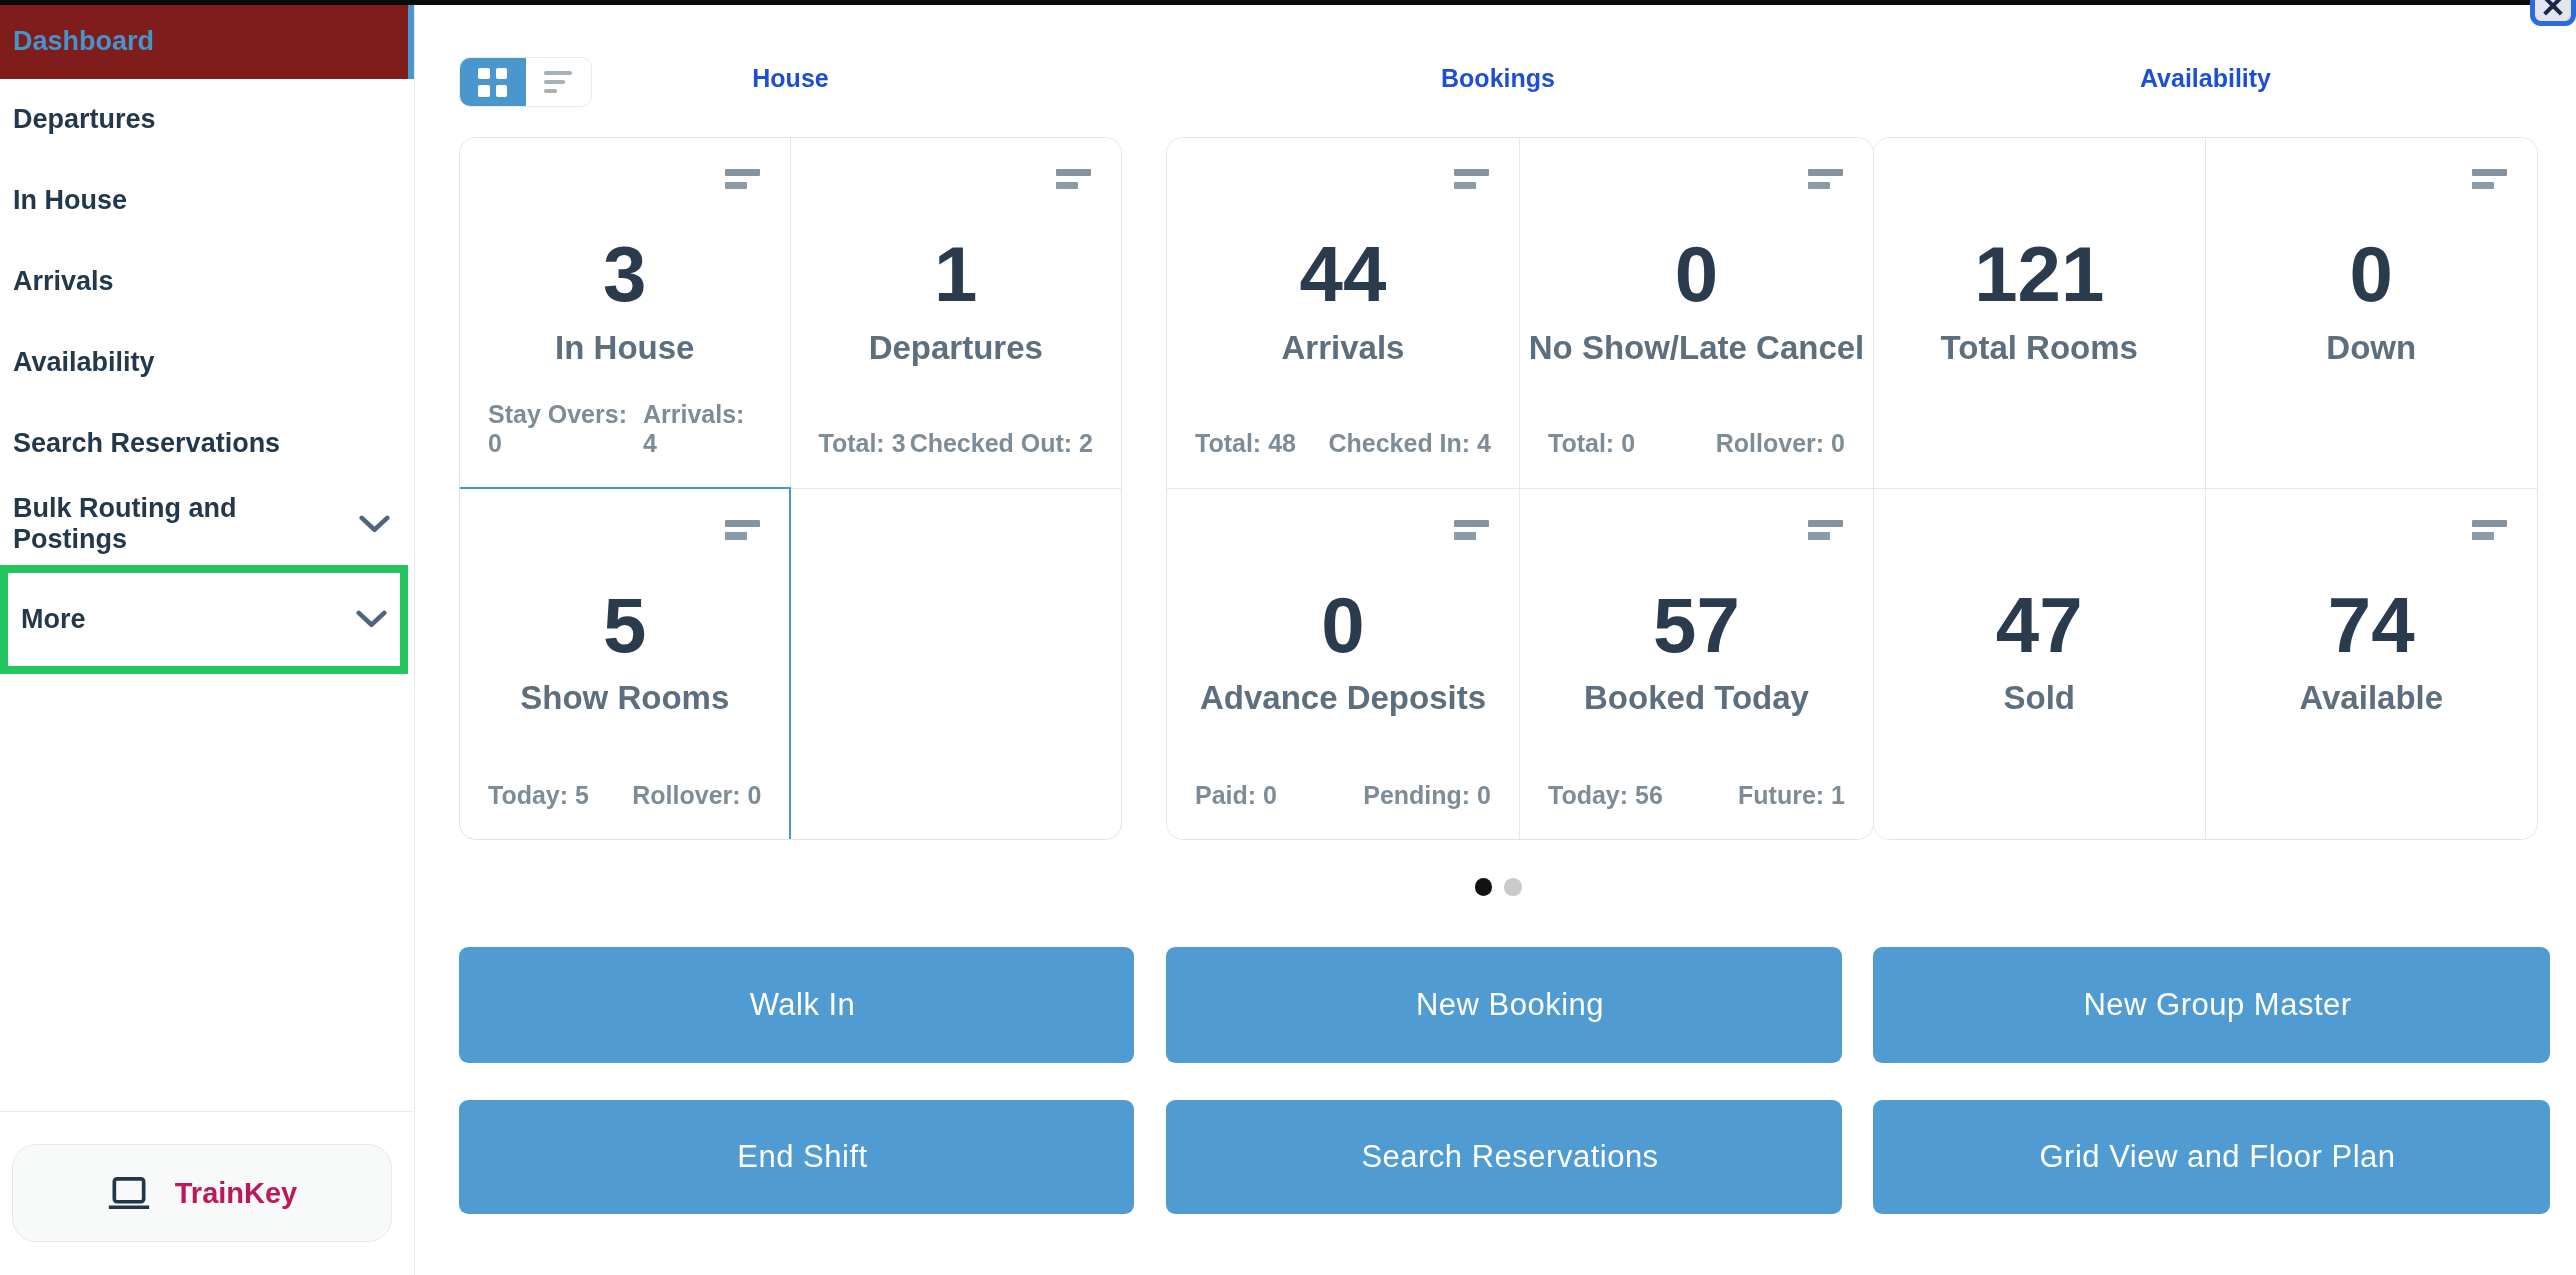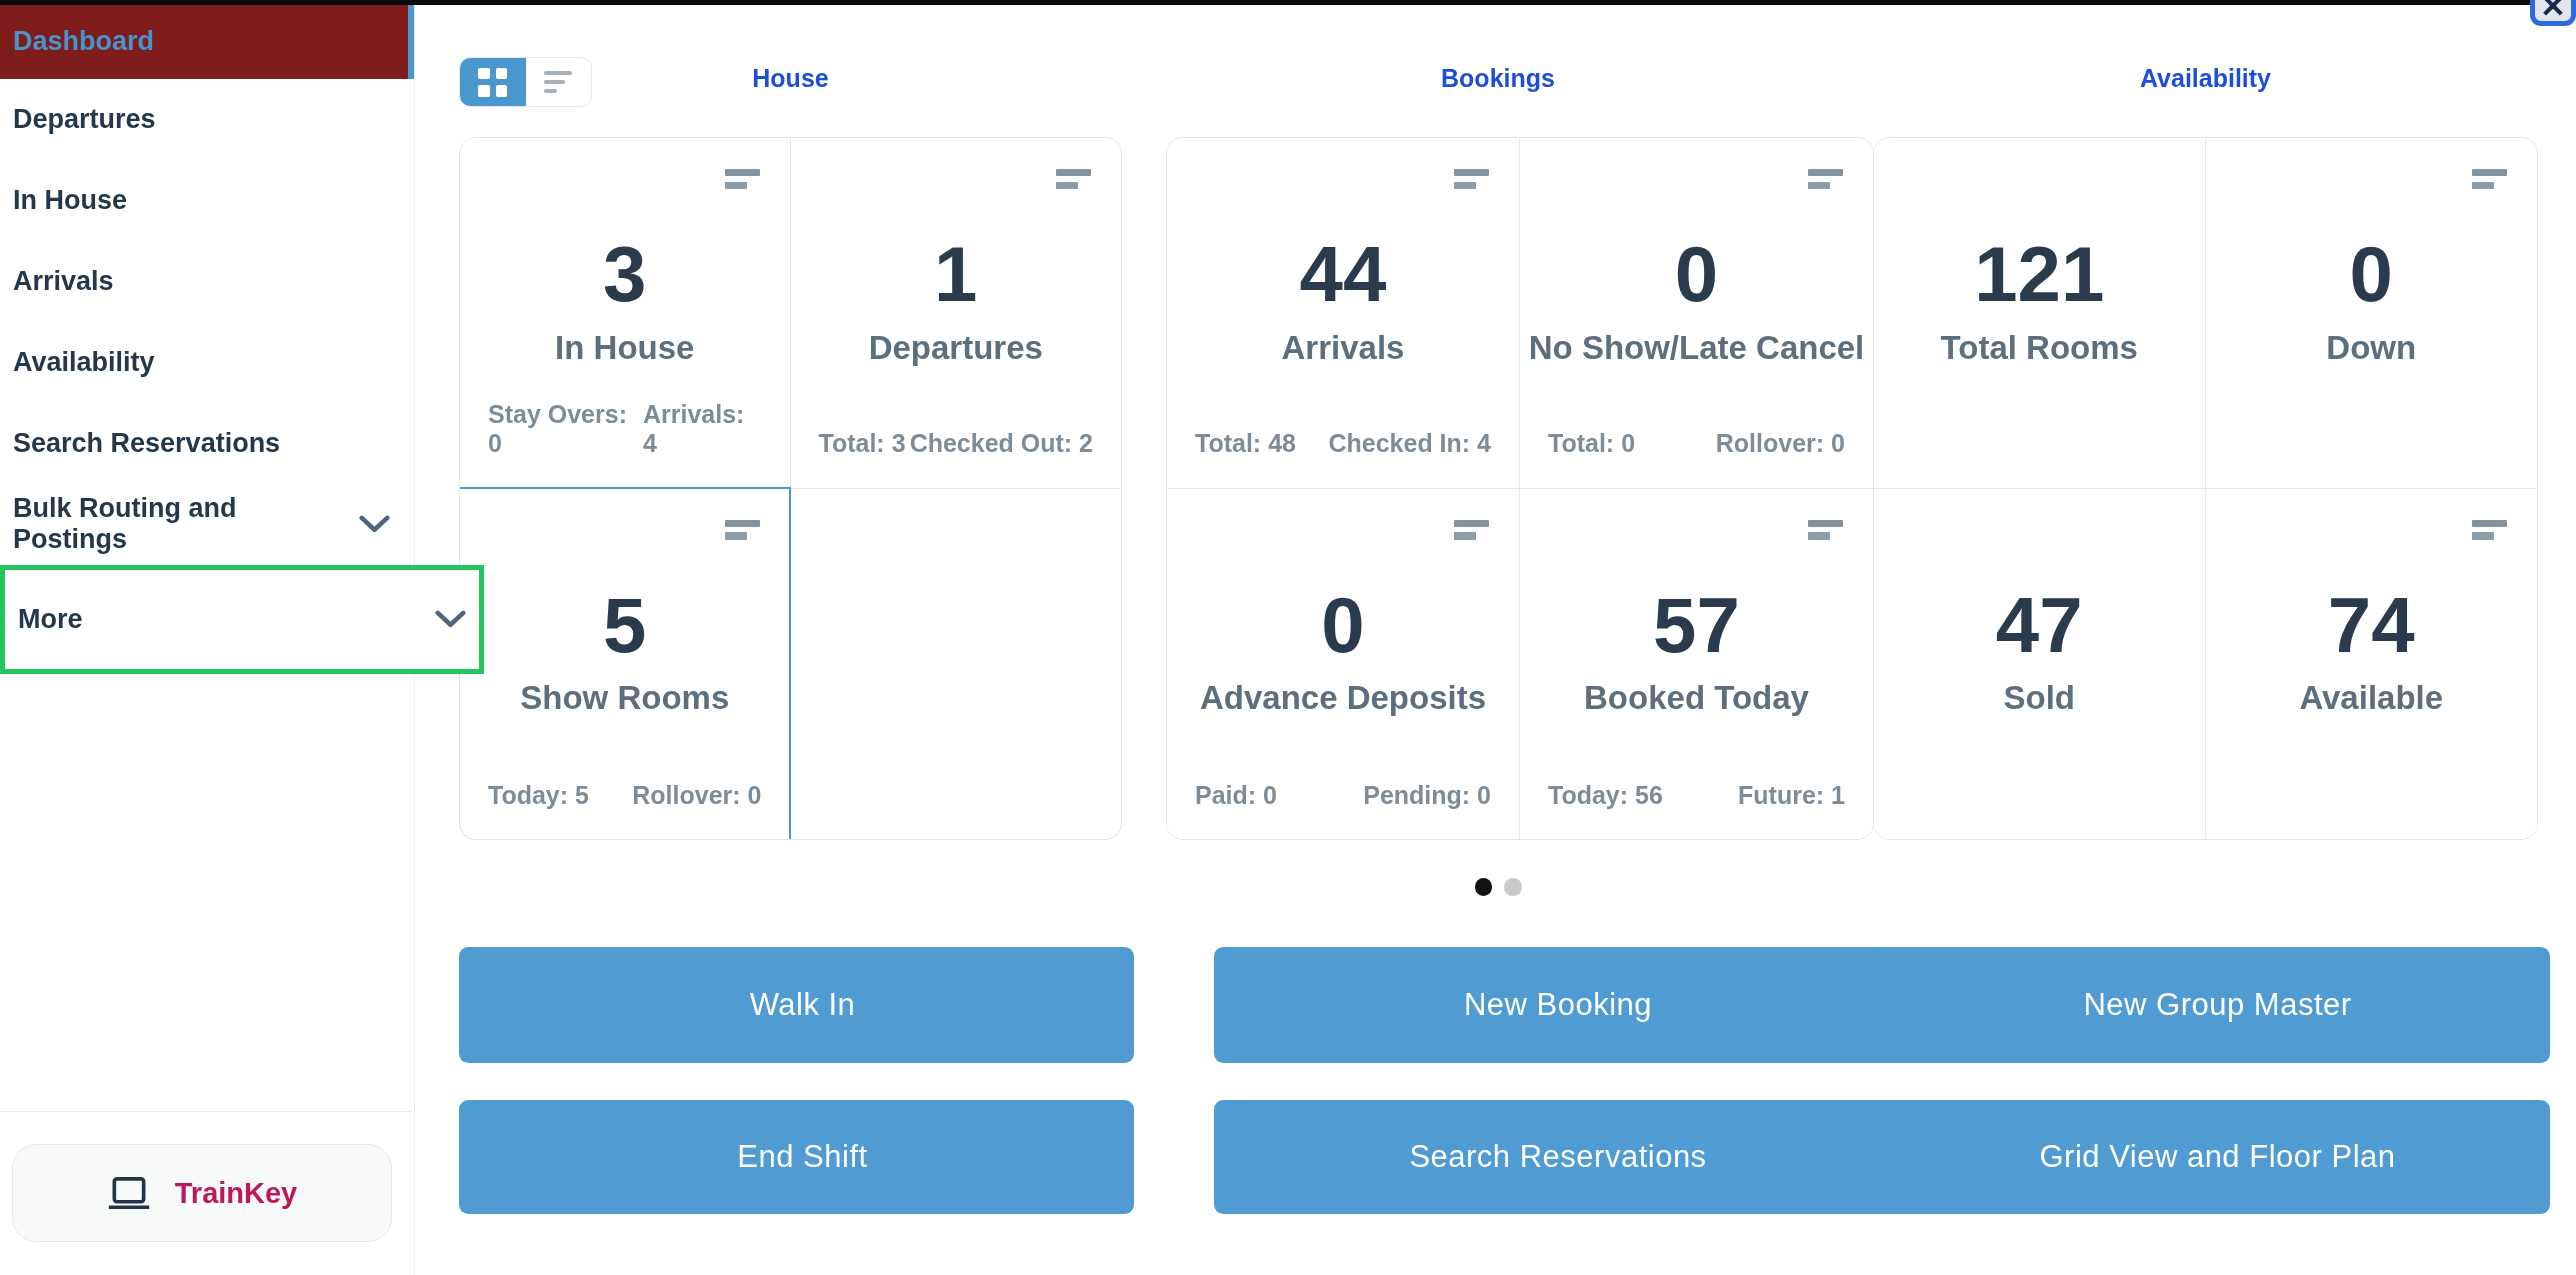--- a/index.html
+++ b/index.html
@@ -27,21 +27,21 @@
   .nav-item {
     height:81px; display:flex; align-items:center; justify-content:space-between;
     padding:0 24px 0 13px; font-size:27px; font-weight:700; color:#24384c;
     cursor:pointer; position:relative; box-sizing:border-box; background:#ffffff;
   }
   .nav-item.active { background:#7f1d1d; color:#4595cb; height:74px; }
   .nav-item.active::after {
     content:""; position:absolute; right:0; top:0; bottom:0; width:6.5px; background:#4a97cd;
   }
   .nav-item.more {
-    border:5px solid #22c55e; height:109px; width:484px; padding:0 13px; background:#ffffff;
+    border:8px solid #22c55e; height:109px; width:408px; padding:0 13px; background:#ffffff;
   }
   .chev { flex:0 0 auto; margin-left:11px; display:flex; align-items:center; }
 
   .sidebar-footer {
     position:absolute; left:0; bottom:0; width:413px; height:163px;
     border-top:1.8px solid #e9ebec; background:#ffffff; display:flex; align-items:center;
   }
   .trainkey-btn {
     margin-left:12px; width:380px; height:98px; box-sizing:border-box;
     border:1.8px solid #e7e8e9; border-radius:24px; background:#f8f9f9;
@@ -114,21 +114,21 @@
 
   
   .action-btn {
     position:absolute; background:#4f9bd2; border-radius:9.2px; color:#ffffff;
     font-size:31px; font-weight:400; display:flex; align-items:center; justify-content:center;
     cursor:pointer; letter-spacing:0.5px;padding-left:12px;
   }
   .r1 { top:947px; height:116px; }
   .r2 { top:1100px; height:114px; }
   .c1 { left:459px;  width:663px; }
-  .c2 { left:1166px; width:664px;margin-left:48px; }
+  .c2 { left:1166px; width:664px; }
   .c3 { left:1873px; width:665px; }
 </style>
 </head>
 <body>
 
 <div class="topline"></div>
 
 <div class="close-btn">
   <span class="close-x">✕</span>
 </div>

